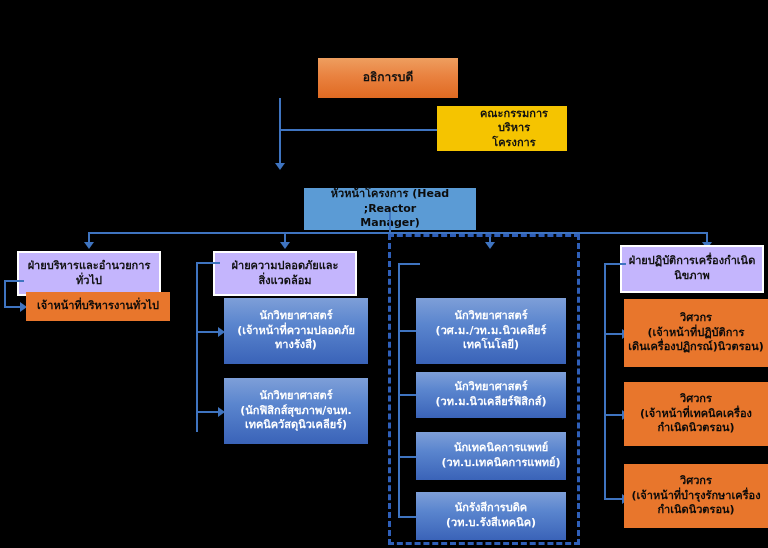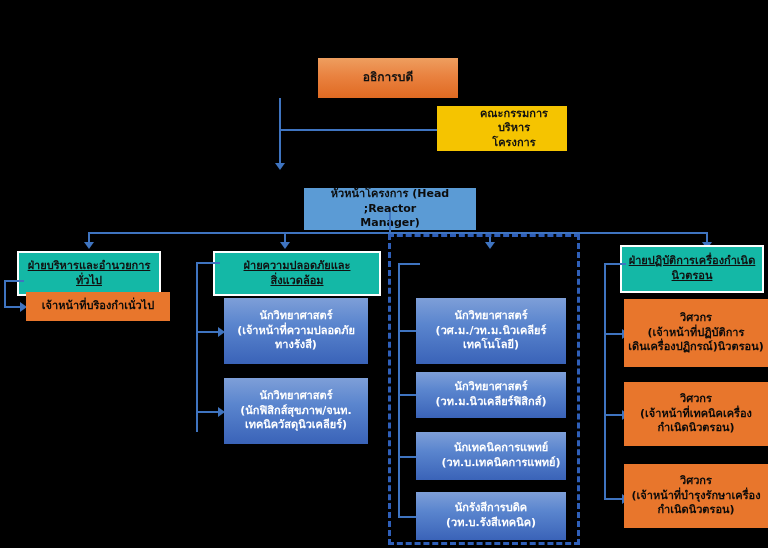--- a/index.html
+++ b/index.html
@@ -38,24 +38,23 @@
     background: linear-gradient(180deg, #ee9e5f 0%, #e98240 45%, #e06a22 100%);
     color: #111111;
   }
   
   .box.orange-flat {
     background: #e8762c;
     color: #0a0a0a;
   }
   
   .box.amber {
-    background: #14b8a6;
+    background: #c4b5fd;
     color: #111111;
     border: 2px solid #ffffff;
-    text-decoration: underline;
   }
   .box.amber-plain {
     background: #f5c400;
     color: #111111;
     border: none;
     padding-left: 28px;
   }
   
   .box.blue-grad {
     background: linear-gradient(180deg, #7e9fd8 0%, #5a85ce 40%, #3a63b8 100%);
@@ -136,23 +135,23 @@
   <div class="dashed-group" style="left:388px; top:234px; width:192px; height:311px;"></div>
 
   <div class="box amber" style="left:17px; top:251px; width:144px; height:45px; font-size:11px;">ฝ่ายบริหารและอำนวยการ
 ทั่วไป</div>
 
   <div class="ln ln-v" style="left:4px; top:280px; height:27px;"></div>
   <div class="ln ln-h" style="left:4px; top:280px; width:20px;"></div>
   <div class="ln ln-h" style="left:4px; top:306px; width:18px;"></div>
   <div class="arrow-right" style="left:20px; top:302px;"></div>
 
-  <div class="box orange-flat" style="left:26px; top:292px; width:144px; height:29px; font-size:11px;">เจ้าหน้าที่บริองกำเนั่วไป</div>
-
-  <div class="box amber" style="left:213px; top:251px; width:168px; height:45px; font-size:11px;">ฝ่ายความปลอดภัยและ
+  <div class="box orange-flat" style="left:26px; top:292px; width:144px; height:29px; font-size:11px;">เจ้าหน้าที่บริหารงานทั่วไป</div>
+
+  <div class="box amber" style="left:213px; top:251px; width:144px; height:45px; font-size:11px;">ฝ่ายความปลอดภัยและ
 สิ่งแวดล้อม</div>
 
   <div class="ln ln-h" style="left:196px; top:262px; width:24px;"></div>
   <div class="ln ln-v" style="left:196px; top:262px; height:170px;"></div>
   <div class="ln ln-h" style="left:196px; top:331px; width:24px;"></div>
   <div class="arrow-right" style="left:218px; top:327px;"></div>
   <div class="ln ln-h" style="left:196px; top:411px; width:24px;"></div>
   <div class="arrow-right" style="left:218px; top:407px;"></div>
 
   <div class="box blue-grad" style="left:224px; top:298px; width:144px; height:66px; font-size:11px;">นักวิทยาศาสตร์
@@ -182,21 +181,21 @@
   <div class="box blue-grad" style="left:416px; top:372px; width:150px; height:46px; font-size:11px;">นักวิทยาศาสตร์
 (วท.ม.นิวเคลียร์ฟิสิกส์)</div>
 
   <div class="box blue-grad" style="left:416px; top:432px; width:150px; height:48px; font-size:11px;padding-left:24px;">นักเทคนิคการแพทย์
 (วท.บ.เทคนิคการแพทย์)</div>
 
   <div class="box blue-grad" style="left:416px; top:492px; width:150px; height:48px; font-size:11px;">นักรังสีการบดิค
 (วท.บ.รังสีเทคนิค)</div>
 
   <div class="box amber" style="left:620px; top:245px; width:144px; height:48px; font-size:11px;">ฝ่ายปฏิบัติการเครื่องกำเนิด
-นิวตรอน</div>
+นิขภาพ</div>
 
   <div class="ln ln-h" style="left:604px; top:263px; width:22px;"></div>
   <div class="ln ln-v" style="left:604px; top:263px; height:235px;"></div>
   <div class="ln ln-h" style="left:604px; top:333px; width:20px;"></div>
   <div class="arrow-right" style="left:622px; top:329px;"></div>
   <div class="ln ln-h" style="left:604px; top:414px; width:20px;"></div>
   <div class="arrow-right" style="left:622px; top:410px;"></div>
   <div class="ln ln-h" style="left:604px; top:498px; width:20px;"></div>
   <div class="arrow-right" style="left:622px; top:494px;"></div>
 

